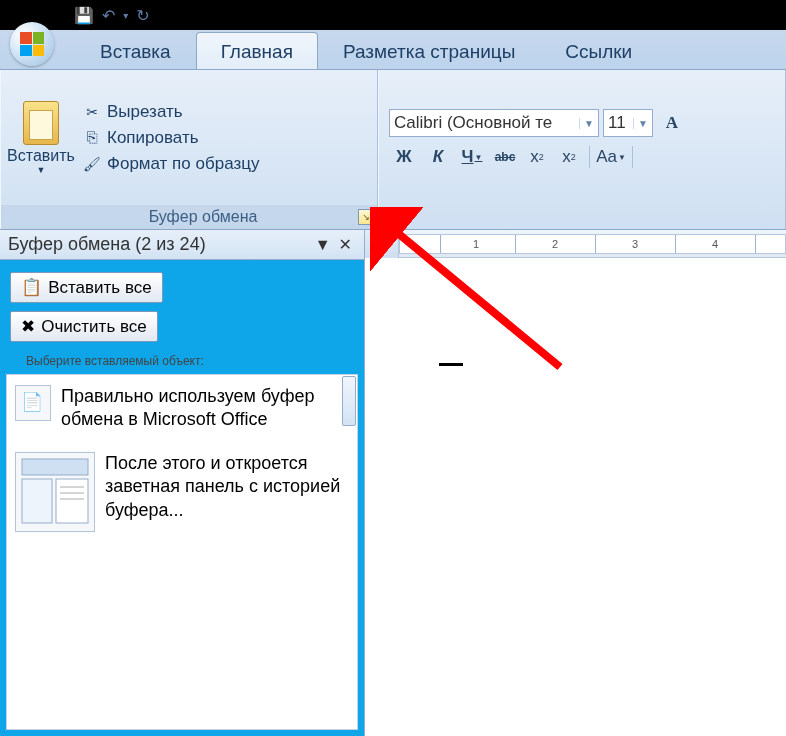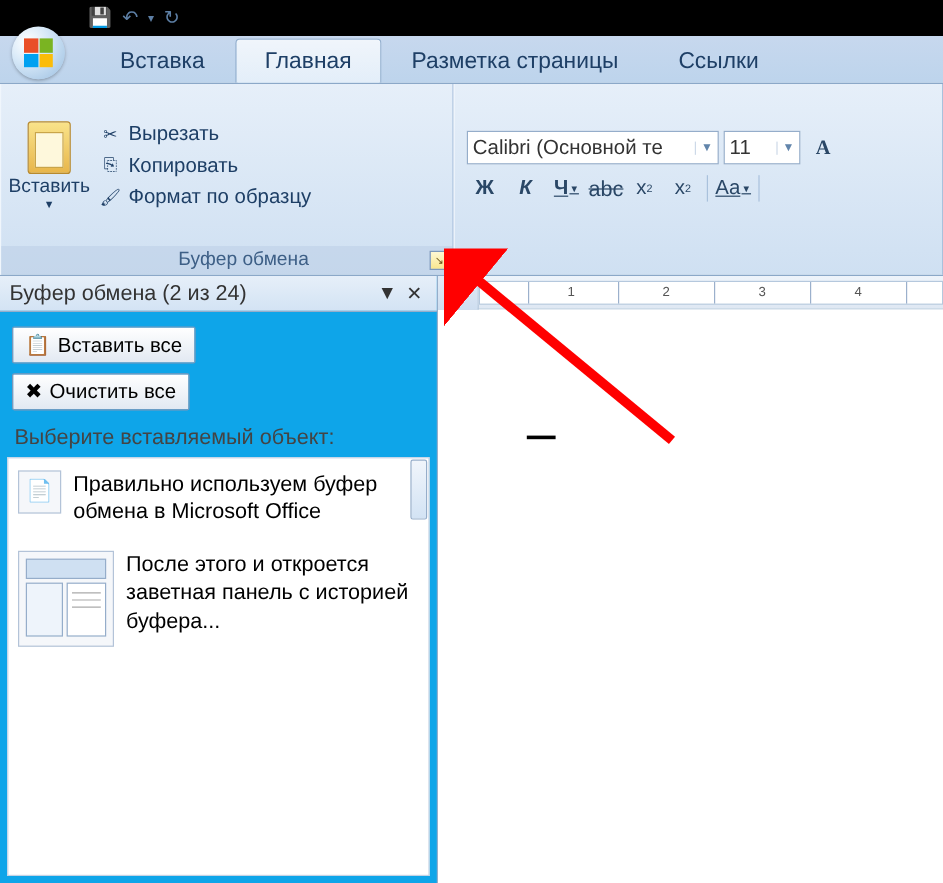--- a/index.html
+++ b/index.html
@@ -35,35 +35,35 @@
 
 .small-btns { display: flex; flex-direction: column; justify-content: center; gap: 2px; padding-left: 4px; }
 .small-btn { display: flex; align-items: center; gap: 6px; padding: 2px 4px; cursor: pointer; font-size: 17px; color: #1e3f66; border-radius: 3px; white-space: nowrap; }
 .small-icon { width: 18px; height: 18px; display: inline-flex; align-items: center; justify-content: center; font-size: 14px; }
 
 
 .font-group-body { flex-direction: column; gap: 6px; padding: 8px 10px; margin-top: 31px; }
 .font-row { display: flex; gap: 4px; align-items: center; }
 .combo { background: #fff; border: 1px solid #95adca; height: 28px; display: flex; align-items: center; padding: 0 4px; font-size: 17px; color: #333; }
 .combo.font-name { width: 210px; }
-.combo.font-size { width: 64px; }
+.combo.font-size { width: 50px; }
 .combo .dd { margin-left: auto; padding-left: 4px; color: #6285ab; border-left: 1px solid #cdd9e8; font-size: 10px; }
 .tool-btn { width: 30px; height: 28px; border: 1px solid transparent; display: flex; align-items: center; justify-content: center; cursor: pointer; font-size: 17px; color: #2a4766; font-weight: bold; border-radius: 2px; }
 .squash-btn { width: 28px; }
 .vline { width:1px; height:22px; background:#a9c1dc; margin: 0 2px; }
 
 
 .lower { display: flex; height: calc(100% - 230px); }
 .task-pane { width: 365px; border-right: 1px solid #95adca; background: #0ea5e9; display: flex; flex-direction: column; }
 .pane-header { height: 30px; background: linear-gradient(#e6eff9,#d3e3f4); border-bottom: 1px solid #95adca; display: flex; align-items: center; padding: 0 8px; font-size: 18px; color: #333; }
 .pane-header .spacer { flex: 1; }
 .pane-header .hbtn { cursor: pointer; padding: 0 4px; color: #333; font-size: 16px; }
 .pane-buttons { padding: 12px 10px; display: flex; flex-direction: column; gap: 8px; align-items: flex-start; }
 .pane-btn { border: 1px solid #7d98ba; background: linear-gradient(#fff,#e2e9f2); padding: 4px 10px; font-size: 17px; cursor: pointer; display: flex; align-items: center; gap: 6px; border-radius: 2px; }
-.pane-instruct { padding: 0 12px 6px; font-size: 18px; color: #444; }
+.pane-instruct { padding: 0 26px 6px; font-size: 12px; color: #444; }
 .pane-list { flex: 1; border: 1px solid #c4d2e4; margin: 0 6px 6px; overflow: auto; position: relative; background: #fff; }
 .clip-item { display: flex; gap: 10px; padding: 10px 8px; font-size: 18px; line-height: 1.3; cursor: pointer; }
 .clip-thumb { width: 36px; height: 36px; flex-shrink: 0; border: 1px solid #b3c3d8; background: #f5f7fa; display:flex; align-items:center; justify-content:center; font-size:18px; }
 .clip-thumb.big { width: 80px; height: 80px; }
 .scroll-thumb { position: absolute; right: 1px; top: 1px; width: 14px; height: 50px; background: linear-gradient(#f0f5fb,#d3e3f4); border: 1px solid #95adca; border-radius: 2px; }
 
 
 .doc-area { flex: 1; background: #fff; position: relative; }
 .ruler { height: 28px; background: linear-gradient(#eef4fb,#dfe8f3); border-bottom: 1px solid #b5c8dd; position: relative; font-size: 12px; color: #555; }
 .ruler-corner { position: absolute; left: 0; top: 0; width: 34px; height: 28px; border-right: 1px solid #b5c8dd; background: linear-gradient(#e2ebf6,#cfdef0); display:flex; align-items:center; justify-content:center; font-size:13px; }
@@ -147,31 +147,31 @@
         </div>
         <div class="tool-btn" style="font-family:serif;">A</div>
       </div>
       <div class="font-row">
         <div class="tool-btn">Ж</div>
         <div class="tool-btn" style="font-style:italic;">К</div>
         <div class="tool-btn" style="text-decoration:underline;">
           <span>Ч</span>
             <span style="font-size:8px;margin-left:1px;">▼</span>
         </div>
-        <div class="squash-btn tool-btn" style="text-decoration:line-through;font-weight:normal;font-size:18px;">abc</div>
+        <div class="squash-btn tool-btn" style="text-decoration:line-through;font-weight:bold;font-size:12px;">abc</div>
         <div class="squash-btn tool-btn" style="font-weight:normal;">
           <span>x</span>
             <sub style="font-size:9px;">2</sub>
         </div>
         <div class="squash-btn tool-btn" style="font-weight:normal;">
           <span>x</span>
             <sup style="font-size:9px;">2</sup>
         </div>
         <div class="vline"></div>
-        <div class="tool-btn" style="font-weight:normal;text-decoration:underline;">
+        <div class="tool-btn" style="font-weight:normal;">
           <span>Aa</span>
             <span style="font-size:8px;margin-left:1px;">▼</span>
         </div>
         <div class="vline"></div>
       </div>
     </div>
   </div>
 </div>
 
 <div class="lower">

